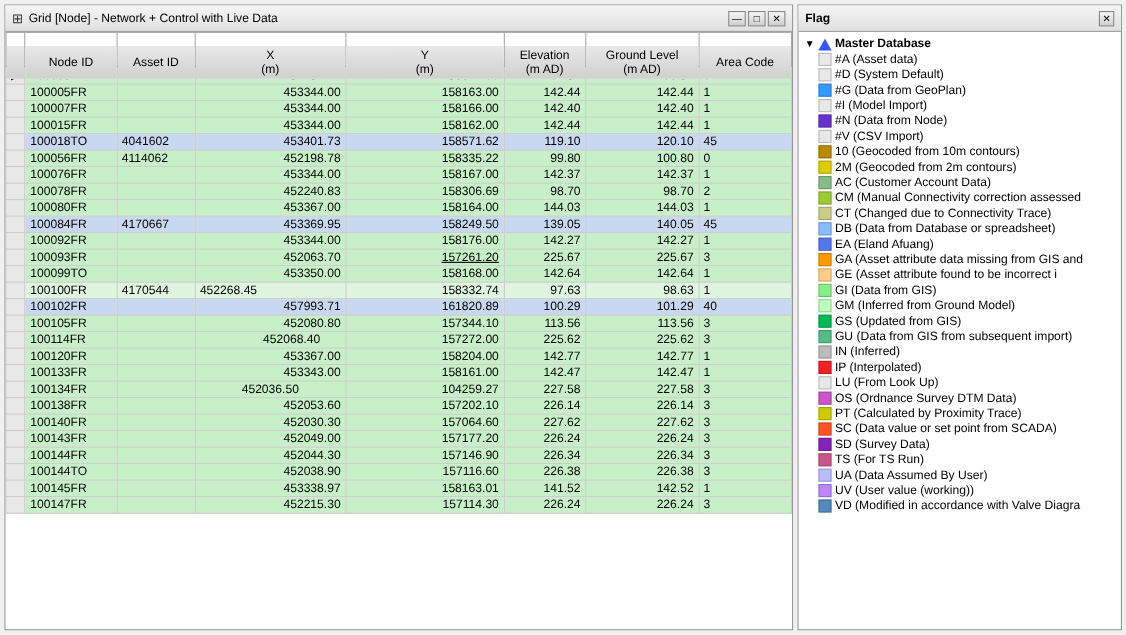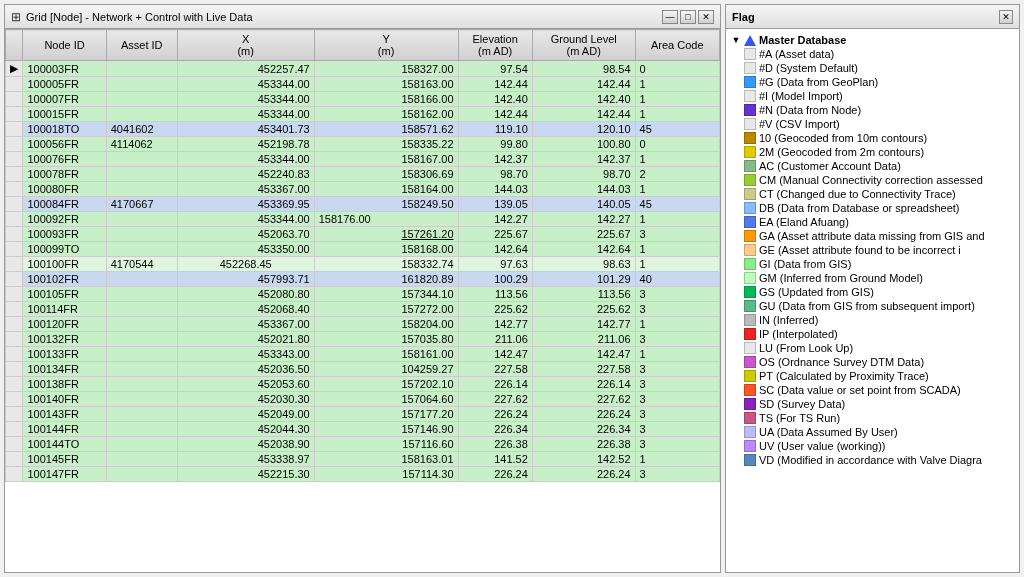--- a/index.html
+++ b/index.html
@@ -70,21 +70,21 @@
       width: 100%;
       font-size: 11px;
     }
 
     thead th {
       background: linear-gradient(to bottom, #e8e8e8, #d0d0d0);
       border: 1px solid #aaa;
       padding: 3px 4px;
       text-align: center;
       position: sticky;
-      top: 0;
+      top: 12px;
       z-index: 10;
       white-space: nowrap;
       font-weight: normal;
     }
 
     tbody td {
       border: 1px solid #ccc;
       padding: 1px 4px;
       white-space: nowrap;
     }
@@ -330,21 +330,21 @@
             <td style="text-align: right;">158249.50</td>
             <td style="text-align: right;">139.05</td>
             <td style="text-align: right;">140.05</td>
             <td>45</td>
           </tr>
           <tr class="row-green">
             <td class="row-indicator"></td>
             <td>100092FR</td>
             <td></td>
             <td style="text-align: right;">453344.00</td>
-            <td style=" margin-top: 32px;">158176.00</td>
+            <td style="text-align: right; margin-top: 32px;">158176.00</td>
             <td style="text-align: right;">142.27</td>
             <td style="text-align: right;">142.27</td>
             <td>1</td>
           </tr>
           <tr class="row-green">
             <td class="row-indicator"></td>
             <td>100093FR</td>
             <td></td>
             <td style="text-align: right;">452063.70</td>
             <td style="text-align: right; text-decoration: underline;">157261.20</td>
@@ -359,21 +359,21 @@
             <td style="text-align: right;">453350.00</td>
             <td style="text-align: right;">158168.00</td>
             <td style="text-align: right;">142.64</td>
             <td style="text-align: right;">142.64</td>
             <td>1</td>
           </tr>
           <tr class="row-light-green">
             <td class="row-indicator"></td>
             <td>100100FR</td>
             <td>4170544</td>
-            <td style="text-align: center; margin-top: 24px;">452268.45</td>
+            <td style="text-align: left; margin-top: 24px;">452268.45</td>
             <td style="text-align: right;">158332.74</td>
             <td style="text-align: right;">97.63</td>
             <td style="text-align: right;">98.63</td>
             <td>1</td>
           </tr>
           <tr class="row-blue">
             <td class="row-indicator"></td>
             <td>100102FR</td>
             <td></td>
             <td style="text-align: right;">457993.71</td>
@@ -389,61 +389,51 @@
             <td style="text-align: right;">452080.80</td>
             <td style="text-align: right;">157344.10</td>
             <td style="text-align: right;">113.56</td>
             <td style="text-align: right;">113.56</td>
             <td>3</td>
           </tr>
           <tr class="row-green">
             <td class="row-indicator"></td>
             <td>100114FR</td>
             <td></td>
-            <td style="text-align: right; padding-left: 43px;">452068.40</td>
+            <td style="text-align: center; padding-left: 43px;">452068.40</td>
             <td style="text-align: right;">157272.00</td>
             <td style="text-align: right;">225.62</td>
             <td style="text-align: right;">225.62</td>
             <td>3</td>
           </tr>
           <tr class="row-green">
             <td class="row-indicator"></td>
             <td>100120FR</td>
             <td></td>
             <td style="text-align: right;">453367.00</td>
             <td style="text-align: right;">158204.00</td>
             <td style="text-align: right;">142.77</td>
             <td style="text-align: right;">142.77</td>
             <td>1</td>
           </tr>
           <tr class="row-green">
             <td class="row-indicator"></td>
-            <td>100132FR</td>
-            <td></td>
-            <td style="text-align: right;">452021.80</td>
-            <td style="text-align: right;">157035.80</td>
-            <td style="text-align: right;">211.06</td>
-            <td style="text-align: right;">211.06</td>
-            <td>3</td>
-          </tr>
-          <tr class="row-green">
-            <td class="row-indicator"></td>
             <td>100133FR</td>
             <td></td>
             <td style="text-align: right;">453343.00</td>
             <td style="text-align: right;">158161.00</td>
             <td style="text-align: right;">142.47</td>
             <td style="text-align: right;">142.47</td>
             <td>1</td>
           </tr>
           <tr class="row-green">
             <td class="row-indicator"></td>
             <td>100134FR</td>
             <td></td>
-            <td style="text-align: right;">452036.50</td>
+            <td style="text-align: center;">452036.50</td>
             <td style="text-align: right;">104259.27</td>
             <td style="text-align: right;">227.58</td>
             <td style="text-align: right;">227.58</td>
             <td>3</td>
           </tr>
           <tr class="row-green">
             <td class="row-indicator"></td>
             <td>100138FR</td>
             <td></td>
             <td style="text-align: right;">452053.60</td>

